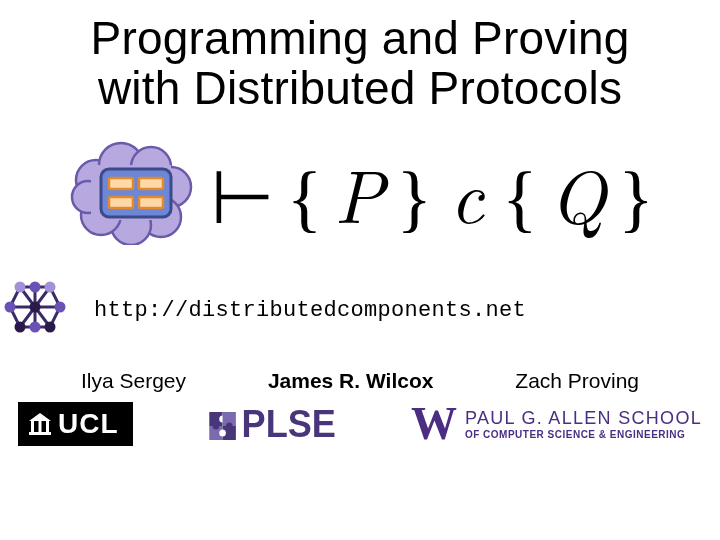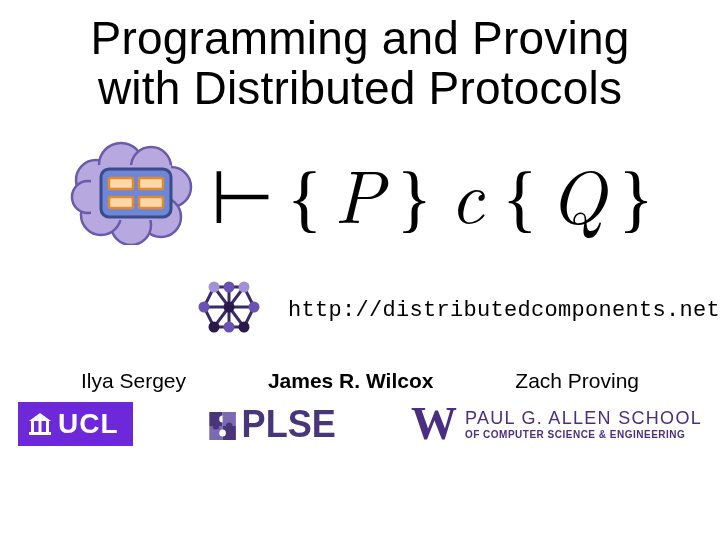--- a/index.html
+++ b/index.html
@@ -52,21 +52,21 @@
   .formula .brace {
     font-family: "Times New Roman", serif;
   }
   .formula .it {
     font-style: italic;
     font-family: "Latin Modern Roman", "Times New Roman", serif;
   }
   .url-row {
     display: flex;
     align-items: center;
-    justify-content: flex-end;
+    justify-content: flex-start;
     gap: 24px;
     margin-top: 24px;
   }
   .url {
     font-family: "Courier New", Courier, monospace;
     font-size: 22px;
     letter-spacing: 0.3px;
   }
   .authors {
     display: flex;
@@ -82,21 +82,21 @@
   .logos {
     display: flex;
     align-items: center;
     justify-content: space-between;
     padding: 0 18px;
     margin-top: 8px;
     gap: 8px;
   }
   
   .ucl {
-    background: #6d28d9;
+    background: #000000;
     color: #fff;
     font-weight: 700;
     font-size: 28px;
     display: inline-flex;
     align-items: center;
     padding: 6px 14px 6px 10px;
     height: 44px;
     box-sizing: border-box;
     gap: 6px;
     letter-spacing: 1px;

